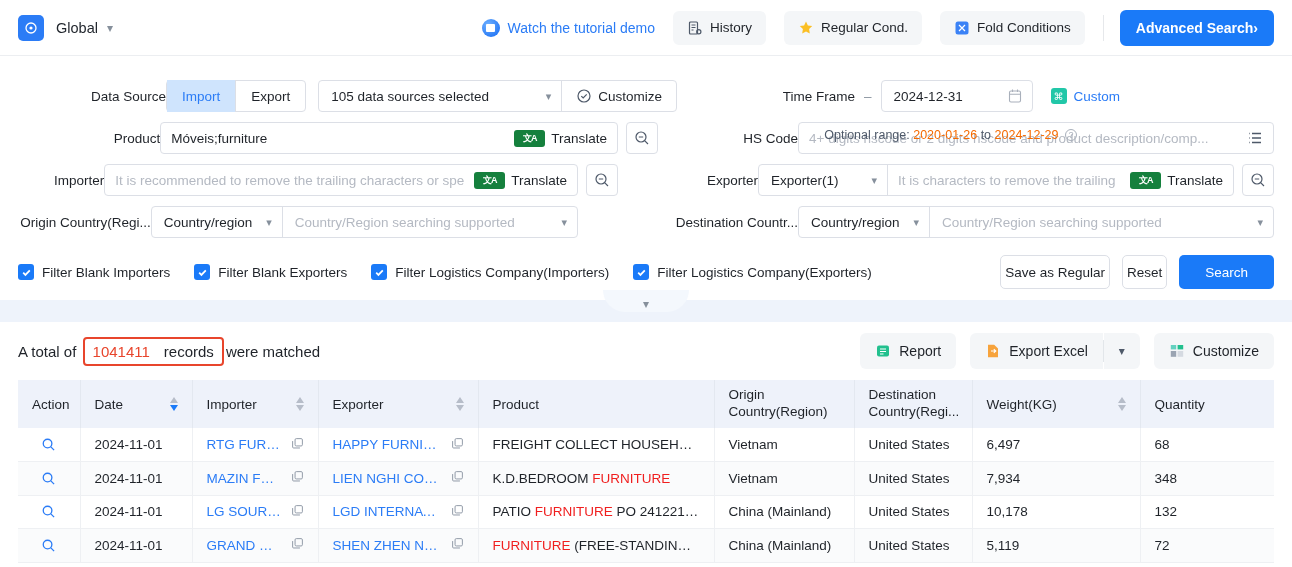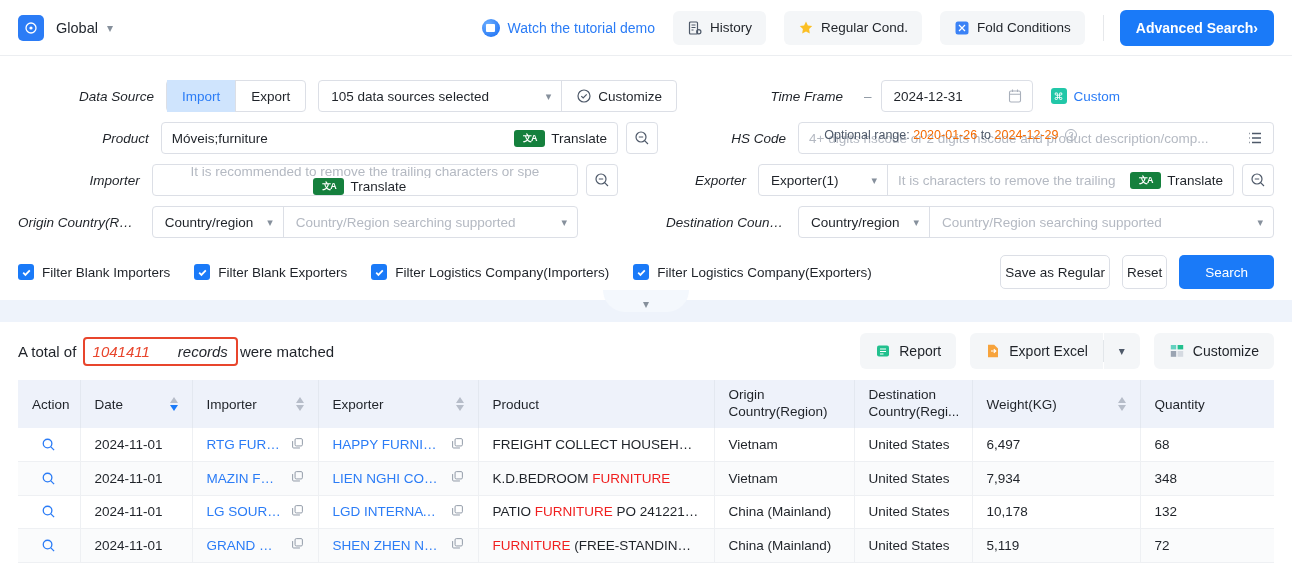--- a/index.html
+++ b/index.html
@@ -67,23 +67,22 @@
   .qmark {
     display:inline-block; width:12px;height:12px;border-radius:50%;
     border:1px solid #a9b0bb; color:#a9b0bb; font-size:9px;
     text-align:center; line-height:11px; vertical-align:1px; margin-left:3px;
   }
 
   .frow { display:flex; align-items:center; height: 40px; margin-top: 2px; }
   .fcol { display:flex; align-items:center; }
   .lbl {
     font-size: 13.5px; color:#1f2329; text-align:right;
-    padding-right: 12px; white-space: nowrap; overflow:hidden;
+    padding-right: 0; white-space: nowrap; overflow:hidden;
     text-overflow: ellipsis;
-    font-style: italic;
   }
 
   .ctl {
     height: 32px; border: 1px solid #dcdfe6; border-radius: 4px;
     background:#fff; display:flex; align-items:center;
   }
   .seg {
     height: 32px; display:flex; align-items:center; justify-content:center;
     padding: 0 15px; font-size: 13.5px; cursor:pointer;
   }
@@ -165,21 +164,21 @@
     padding-bottom:2px; cursor:pointer;
   }
   .collapse-tab .cv{color:#86909c;font-size:12px;line-height:1;}
 
   
   .results { padding: 0 18px; }
   .resrow { display:flex; align-items:center; height: 58px; }
   .restitle { font-size:15px; color:#1f2329; display:flex; align-items:center; }
   .redbox {
     border:2px solid #e8452c; border-radius:4px; padding: 4px 8px;
-    margin: 0 2px; display:flex; align-items:flex-end; gap:28px;font-style:italic;
+    margin: 0 2px; display:flex; align-items:flex-end; gap:14px;
   }
   .redbox .num { color:#e8452c; font-size:15px; }
   .redbox .rec { color:#1f2329; font-size:15px; }
 
   .tbtn {
     display:flex;align-items:center;gap:8px;height:36px;padding:0 15px;
     background:#f4f6f8;border-radius:6px;font-size:14px;cursor:pointer;
     margin-left:14px;white-space:nowrap;
   }
   .tbtn-split { display:flex; align-items:center; margin-left:14px; }
@@ -351,21 +350,21 @@
             <svg class="ic" viewBox="0 0 16 16" fill="none" stroke="#4e5969" stroke-width="1.3">
               <path d="M5 3.5h9M5 8h9M5 12.5h9M2 3.5h.6M2 8h.6M2 12.5h.6"></path>
               </svg>
           </div>
         </div>
       </div>
     </div>
 
     <div class="frow">
       <div class="lbl" style="width:148px;">Importer</div>
-      <div class="ctl" style="width:476px;flex-direction:column;">
+      <div class="ctl" style="width:476px;">
         <div class="inp ph">It is recommended to remove the trailing characters or spe</div>
         <div class="translate">
           <span class="trn-ic">文A</span>
           <span>Translate</span>
         </div>
       </div>
       <div class="magic">
         <svg class="ic" viewBox="0 0 16 16" fill="none" stroke="#4e5969" stroke-width="1.2">
           <circle cx="7" cy="7" r="5"></circle>
             <path d="M4.8 7h4.4M10.6 10.6L14 14"></path>

